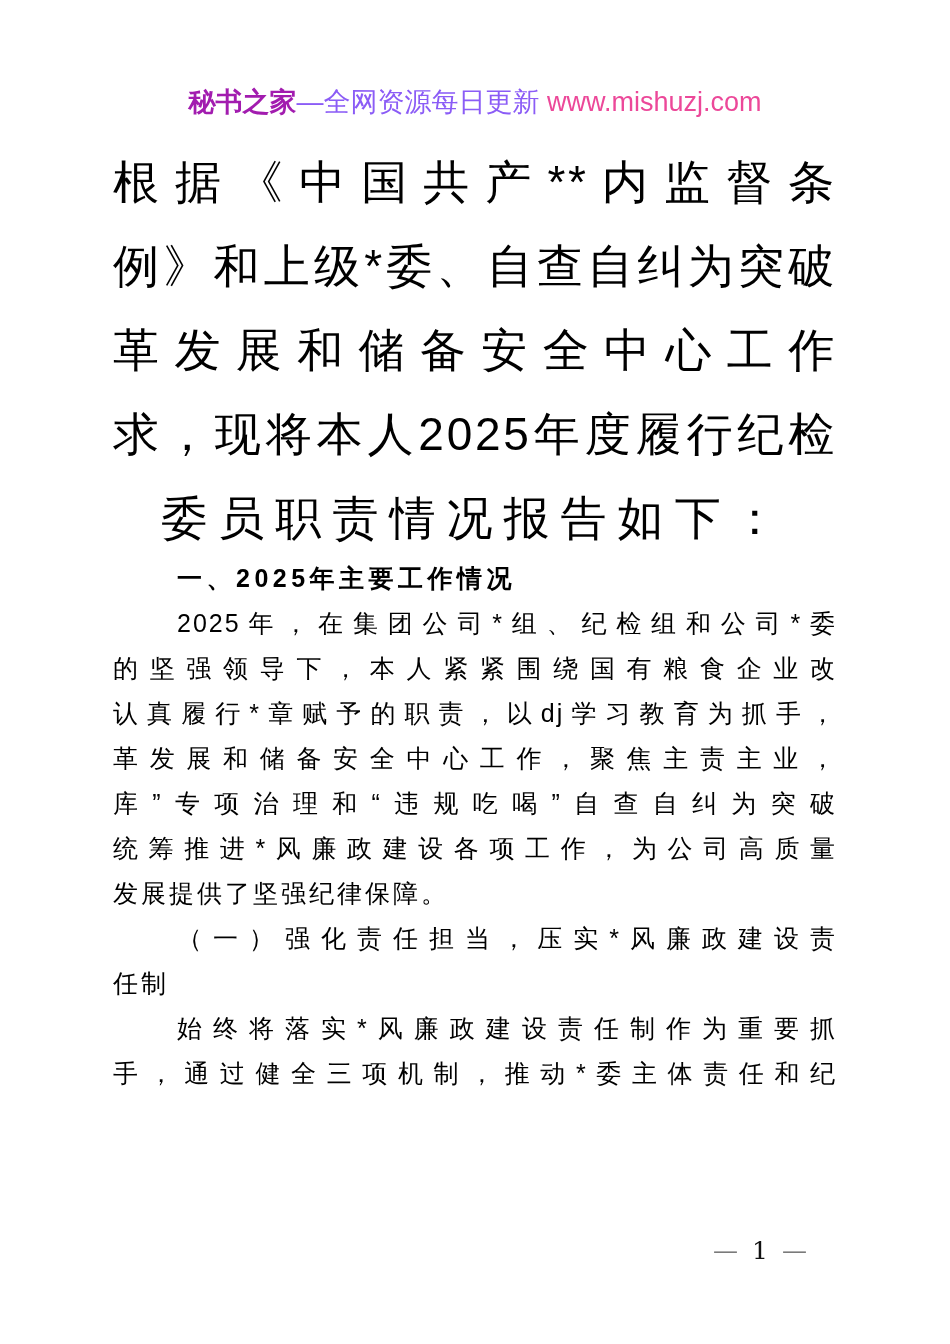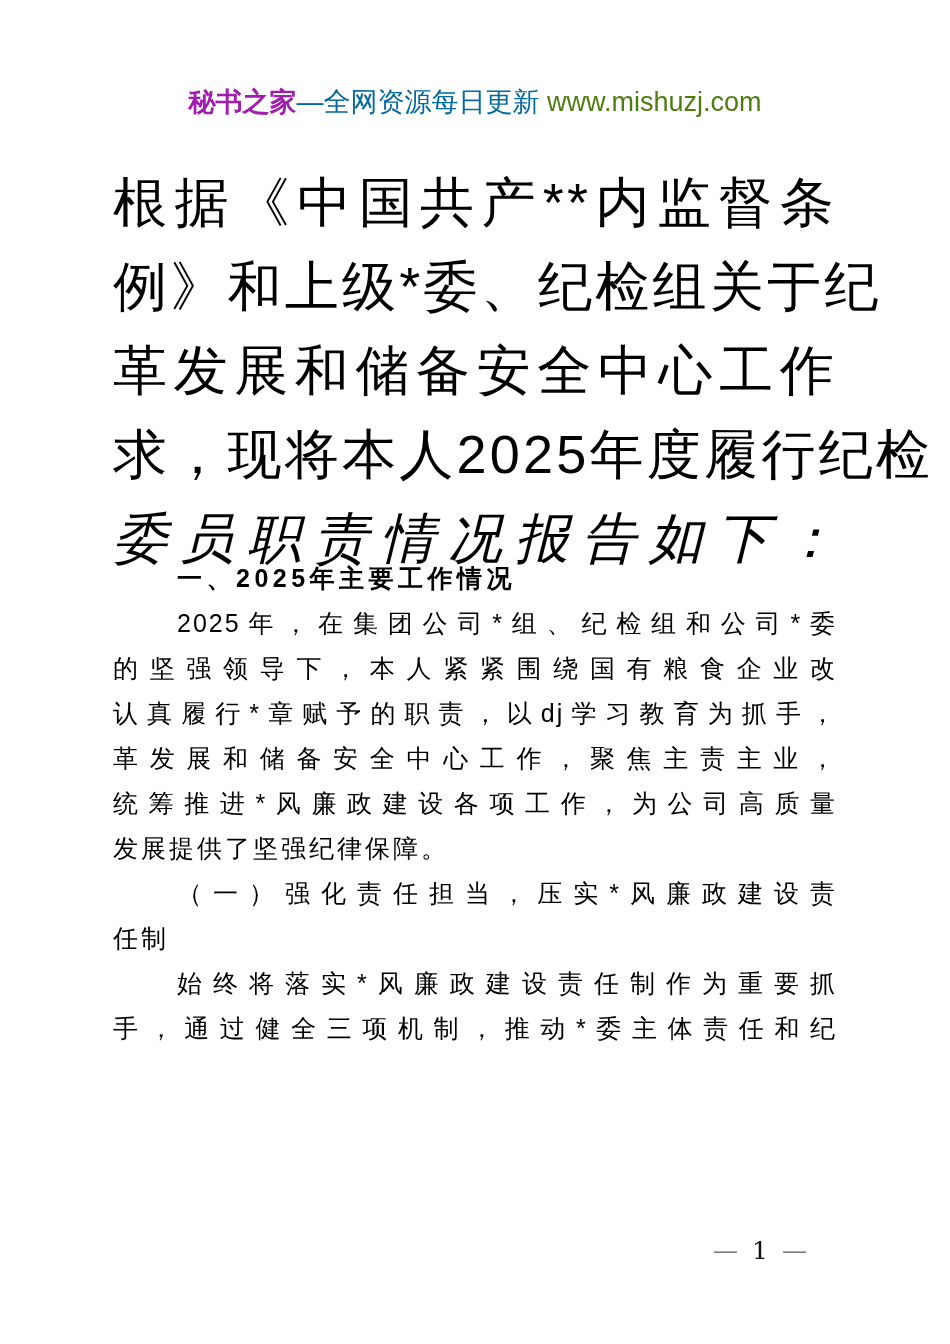--- a/index.html
+++ b/index.html
@@ -12,39 +12,38 @@
     font-family:"Liberation Sans","DejaVu Sans",sans-serif;
     color:#000;
   }
   
   .site-header{
     position:absolute;top:82px;left:0;width:100%;
     text-align:center;font-size:27px;line-height:40px;
     white-space:nowrap;
   }
   .site-brand{color:#a21caf;font-weight:bold;}
-  .site-tagline{color:#0369a1;}
-  .site-url{color:#4d7c0f;text-decoration:none;}
+  .site-tagline{color:#8b5cf6;}
+  .site-url{color:#ec4899;text-decoration:none;}
   
   .doc-title{
-    position:absolute;top:160px;left:113px;width:724px;
-    font-size:54px;line-height:84px;
+    position:absolute;top:140px;left:113px;width:724px;
+    font-size:46px;line-height:84px;
   }
   .title-line{
     height:84px;
     text-align:justify;
     text-align-last:justify;
     letter-spacing:0.06em;
     white-space:nowrap;
   }
   .title-line.center-last{
     text-align:left;
     text-align-last:center;
     letter-spacing:0.24em;
-    font-style:italic;
   }
   
   .doc-body{
     position:absolute;top:556px;left:113px;width:724px;
     font-size:25px;line-height:45px;
   }
   .body-line{
     height:45px;
     letter-spacing:0.08em;
     white-space:nowrap;
@@ -70,32 +69,33 @@
 <body>
 
 <div class="page">
 
   <div class="site-header">
     <span class="site-brand">秘书之家</span><span class="site-tagline">—全网资源每日更新 </span><span class="site-url">www.mishuzj.com</span>
   </div>
 
   <div class="doc-title">
     <div class="title-line">根据《中国共产**内监督条</div>
-    <div class="title-line">例》和上级*委、纪检组关于纪</div>
+    <div class="title-line">例》和上级*委、自查自纠为突破</div>
     <div class="title-line">革发展和储备安全中心工作</div>
     <div class="title-line">求，现将本人2025年度履行纪检</div>
     <div class="title-line center-last">委员职责情况报告如下：</div>
   </div>
 
   <div class="doc-body">
     <div class="body-line h1 ind">一、2025年主要工作情况</div>
     <div class="body-line j ind">2025年，在集团公司*组、纪检组和公司*委</div>
     <div class="body-line j">的坚强领导下，本人紧紧围绕国有粮食企业改</div>
     <div class="body-line j">认真履行*章赋予的职责，以dj学习教育为抓手，</div>
     <div class="body-line j">革发展和储备安全中心工作，聚焦主责主业，</div>
+    <div class="body-line j">库”专项治理和“违规吃喝”自查自纠为突破</div>
     <div class="body-line j">统筹推进*风廉政建设各项工作，为公司高质量</div>
     <div class="body-line end">发展提供了坚强纪律保障。</div>
     <div class="body-line j ind">（一）强化责任担当，压实*风廉政建设责</div>
     <div class="body-line end">任制</div>
     <div class="body-line j ind">始终将落实*风廉政建设责任制作为重要抓</div>
     <div class="body-line j">手，通过健全三项机制，推动*委主体责任和纪</div>
   </div>
 
   <div class="page-footer">
     <span class="footer-dash">—</span><span class="footer-num">1</span><span class="footer-dash">—</span>

